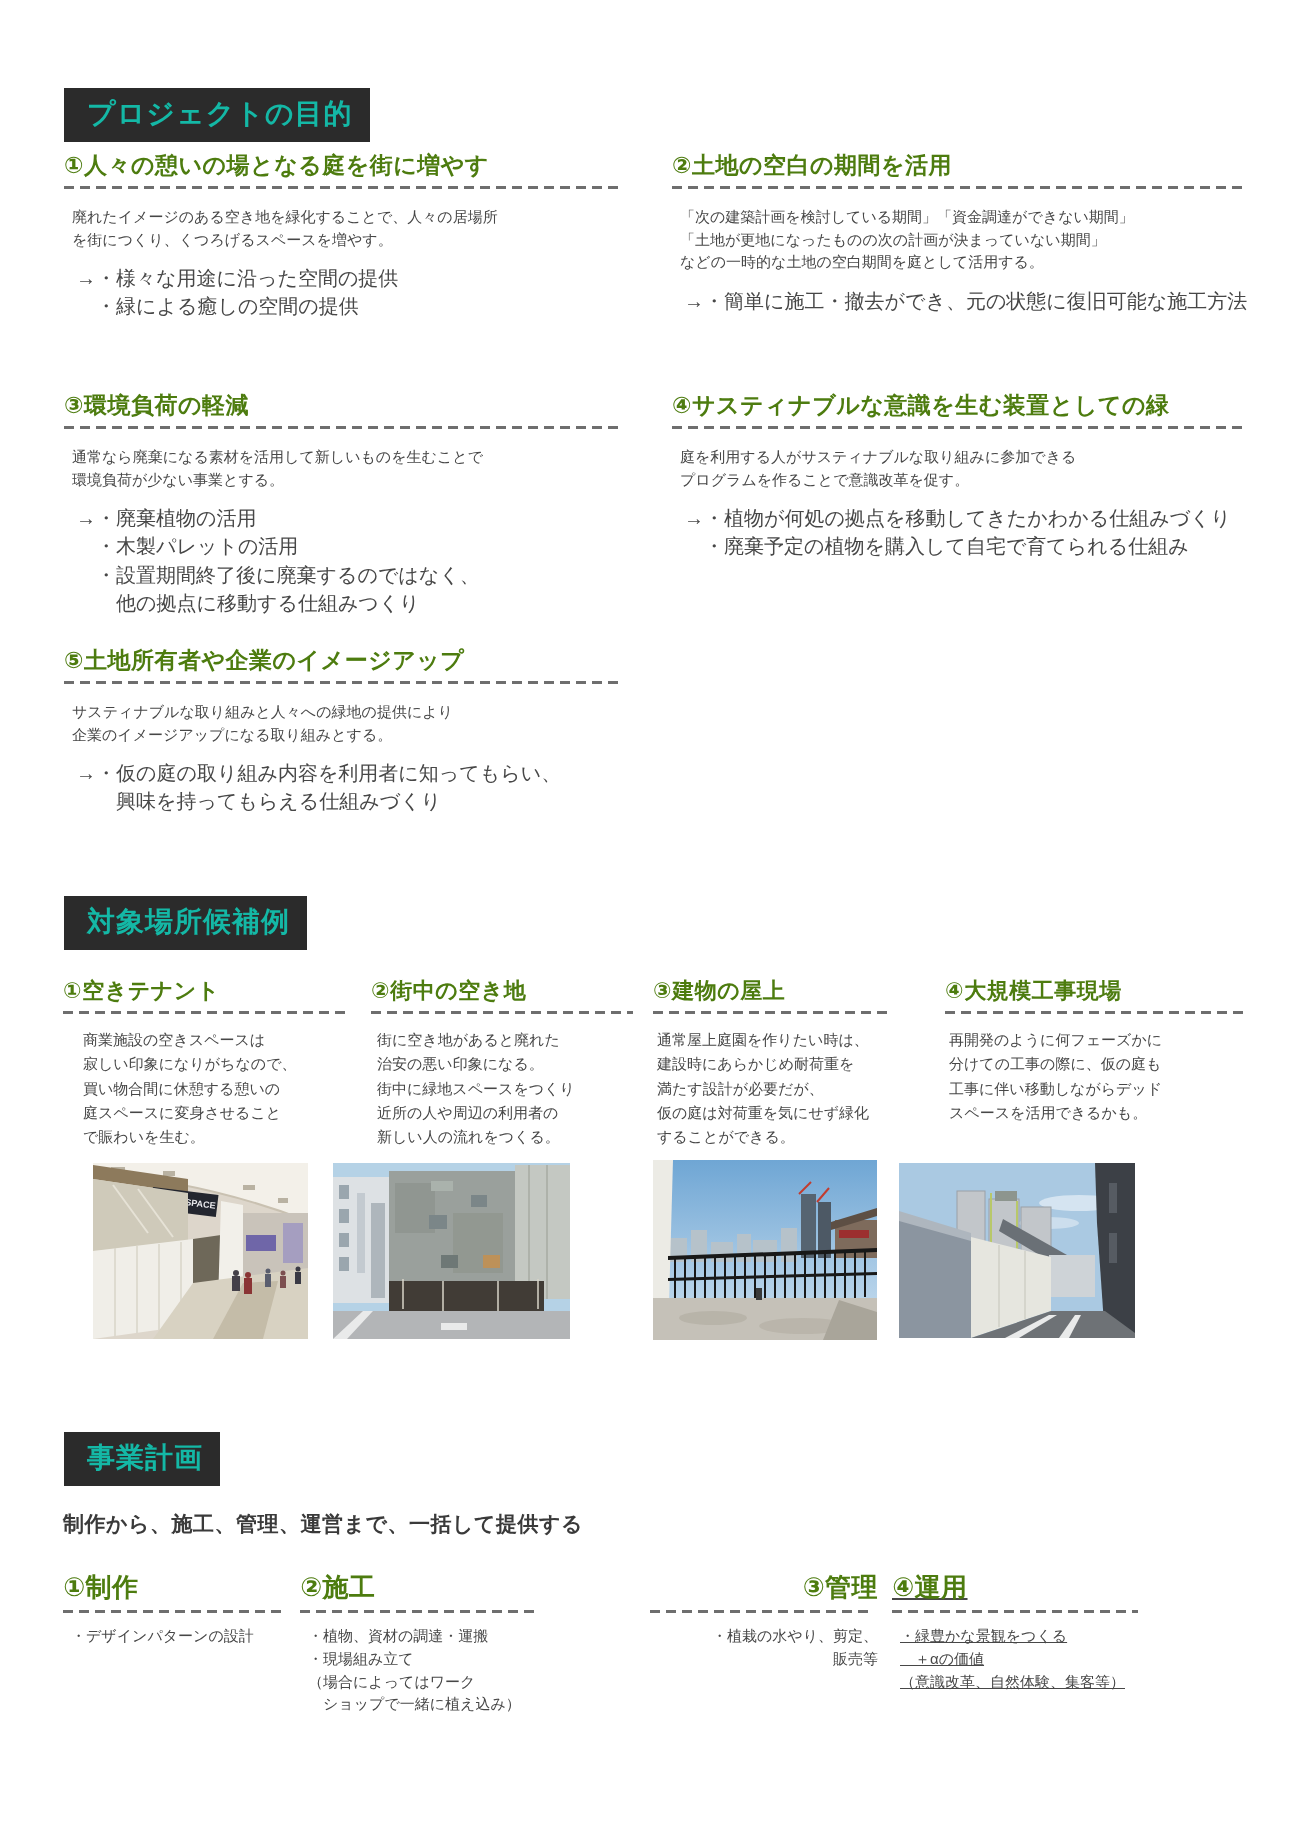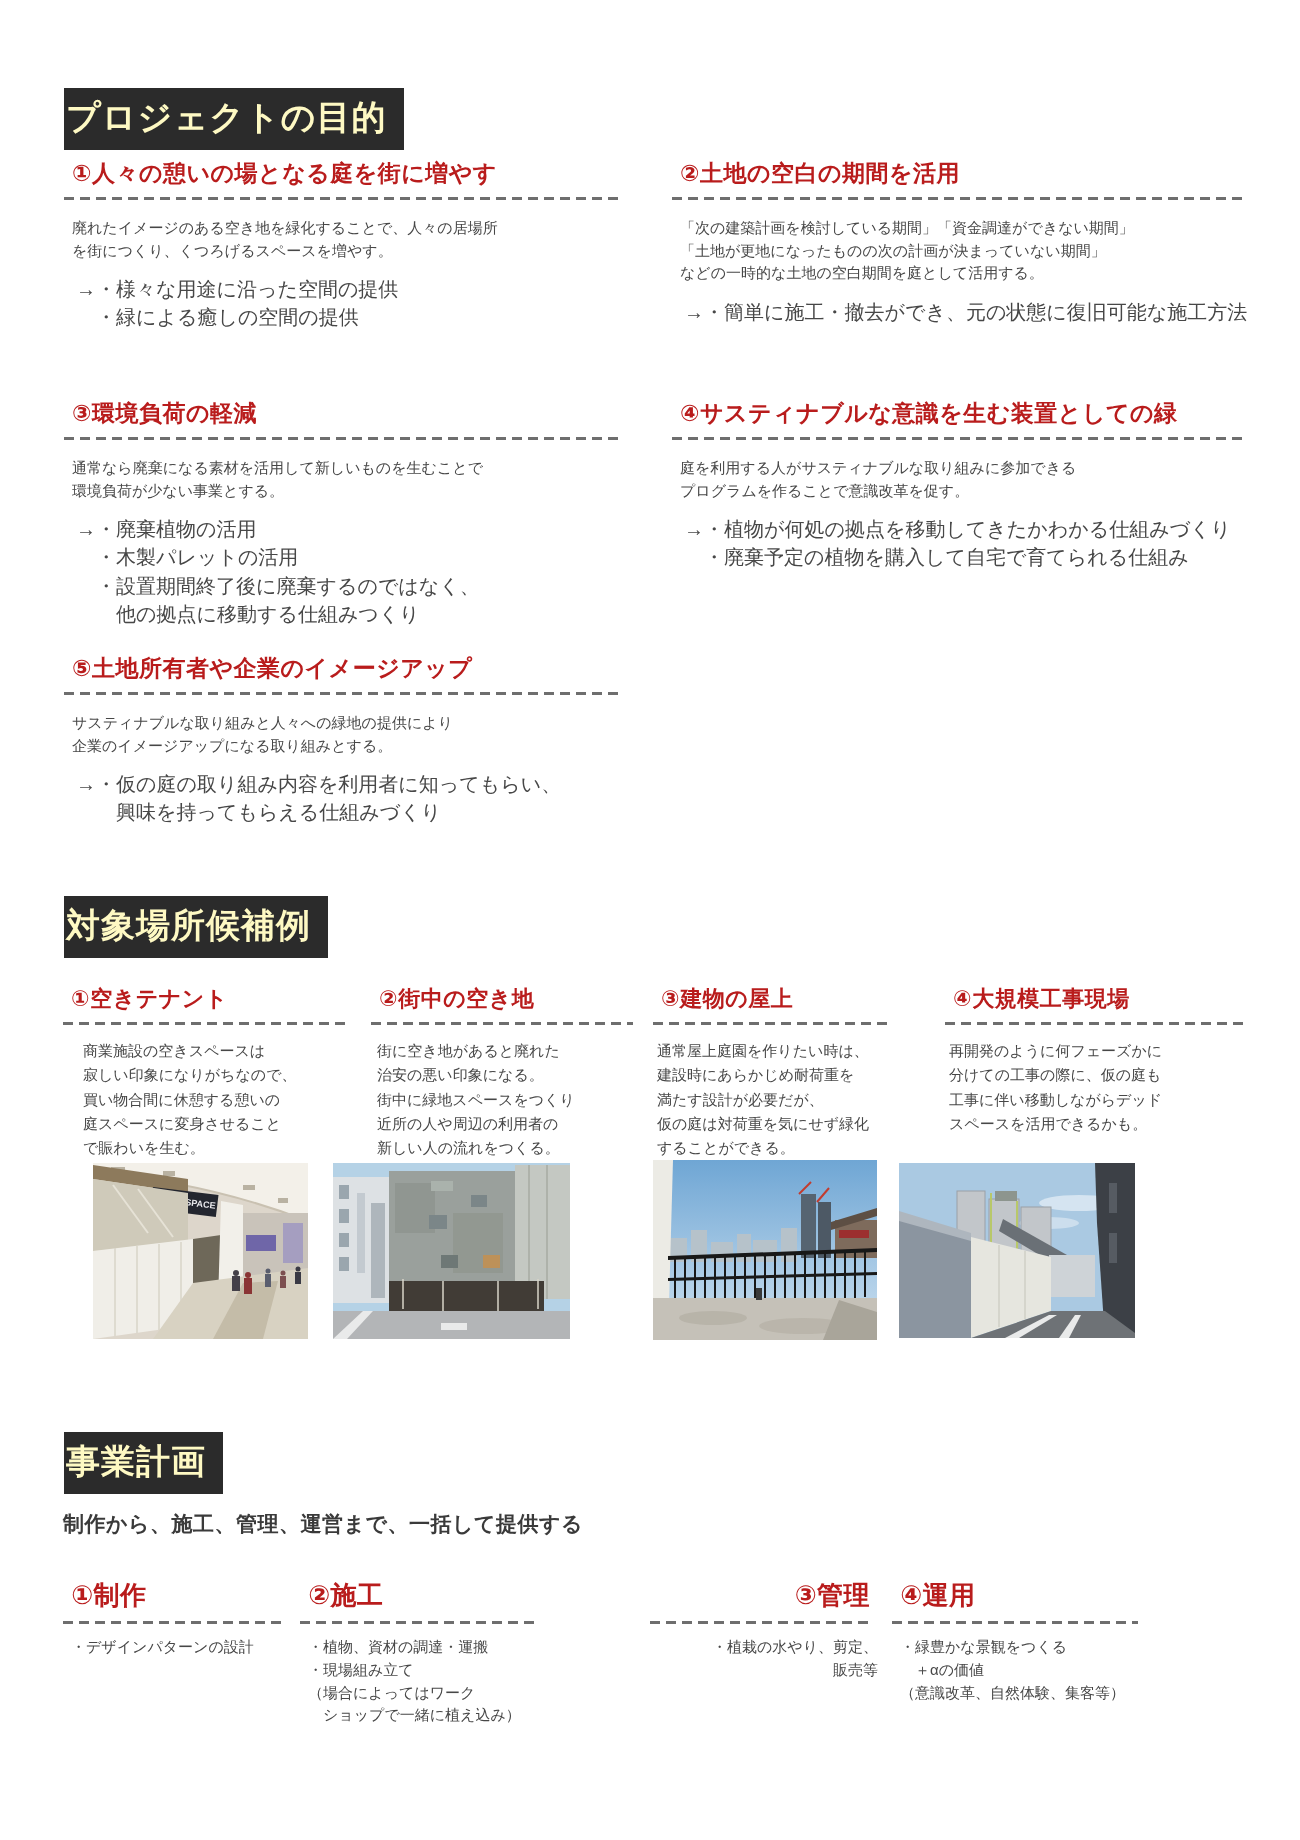--- a/index.html
+++ b/index.html
@@ -1,21 +1,21 @@
 <!DOCTYPE html>
 <html><head>
 <meta charset="utf-8">
 <style>
   html,body{margin:0;padding:0;background:#ffffff;}
   #page{position:relative;width:1300px;height:1840px;background:#ffffff;overflow:hidden;
         font-family:"Liberation Sans","DejaVu Sans",sans-serif;color:#474747;}
-  .blackbox{position:absolute;background:#2b2b2b;color:#fef9c3;font-weight:bold;
-            font-size:34px;padding:7px 17px 9px 2px;letter-spacing:1px;}
+  .blackbox{position:absolute;background:#2b2b2b;color:#14b8a6;font-weight:bold;
+            font-size:28px;padding:7px 17px 9px 23px;letter-spacing:1px;}
   .sec{position:absolute;}
-  .sec h3{margin:8px;font-size:23px;font-weight:bold;color:#b91c1c;letter-spacing:0.5px;}
+  .sec h3{margin:0;font-size:23px;font-weight:bold;color:#4d7c0f;letter-spacing:0.5px;}
   .dash{height:3px;margin-top:5px;
         background:repeating-linear-gradient(90deg,#6e6e6e 0 10px,transparent 10px 16px);
         background-size:100% 3px;background-repeat:no-repeat;}
   .body{margin-top:17px;padding-left:8px;font-size:15px;line-height:1.5;white-space:pre-line;color:#474747;}
   .note{margin-top:13px;padding-left:12px;font-size:20px;line-height:1.42;white-space:pre-line;color:#474747;}
   
   .p1{left:64px;top:150px;width:558px;}
   .p2{left:672px;top:150px;width:576px;}
   .p3{left:64px;top:390px;width:558px;}
   .p4{left:672px;top:390px;width:576px;}
@@ -32,21 +32,21 @@
   .l3 .body{padding-left:4px;}
   .l4 .body{padding-left:4px;}
   
   .photo{position:absolute;display:block;}
   
   .intro{position:absolute;left:63px;top:1510px;font-size:21px;font-weight:bold;color:#3a3a3a;letter-spacing:0.5px;}
   .plan h3{font-size:26px;}
   .c1{left:63px;top:1570px;width:230px;}
   .c2{left:300px;top:1570px;width:248px;}
   .c3{left:650px;top:1570px;width:228px;text-align:right;}
-  .c4{left:892px;top:1570px;width:258px;}
+  .c4{left:892px;top:1570px;width:258px;text-decoration:underline;}
   .plan .body{margin-top:12px;padding-left:8px;line-height:1.52;}
 </style>
 </head>
 <body>
 
 <div id="page">
 
   <div class="blackbox" style="left:64px;top:88px;">プロジェクトの目的</div>
 
   <div class="sec p1">

